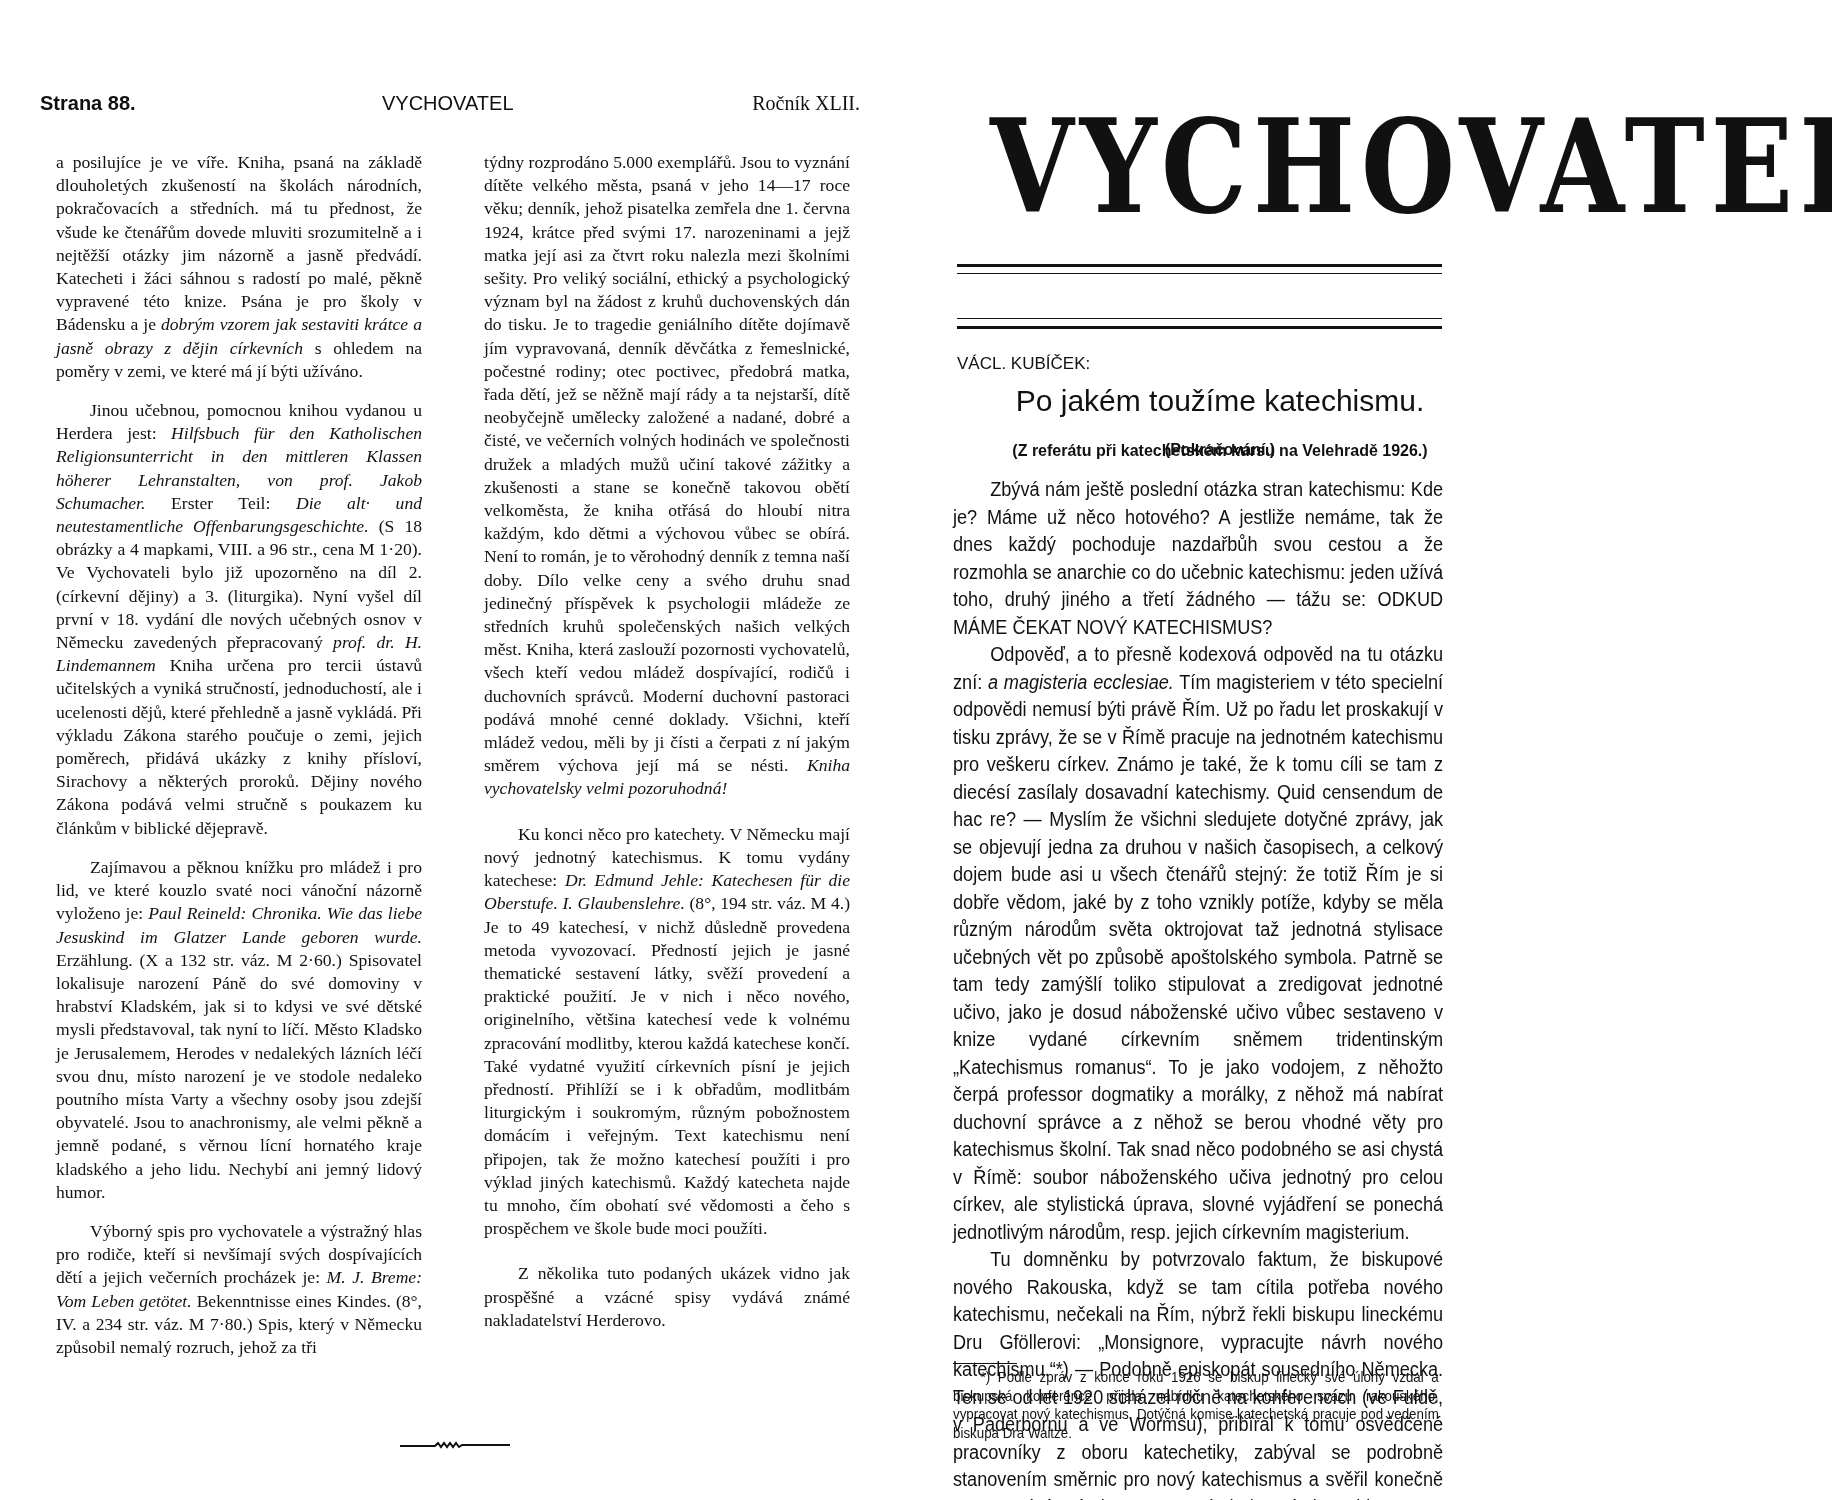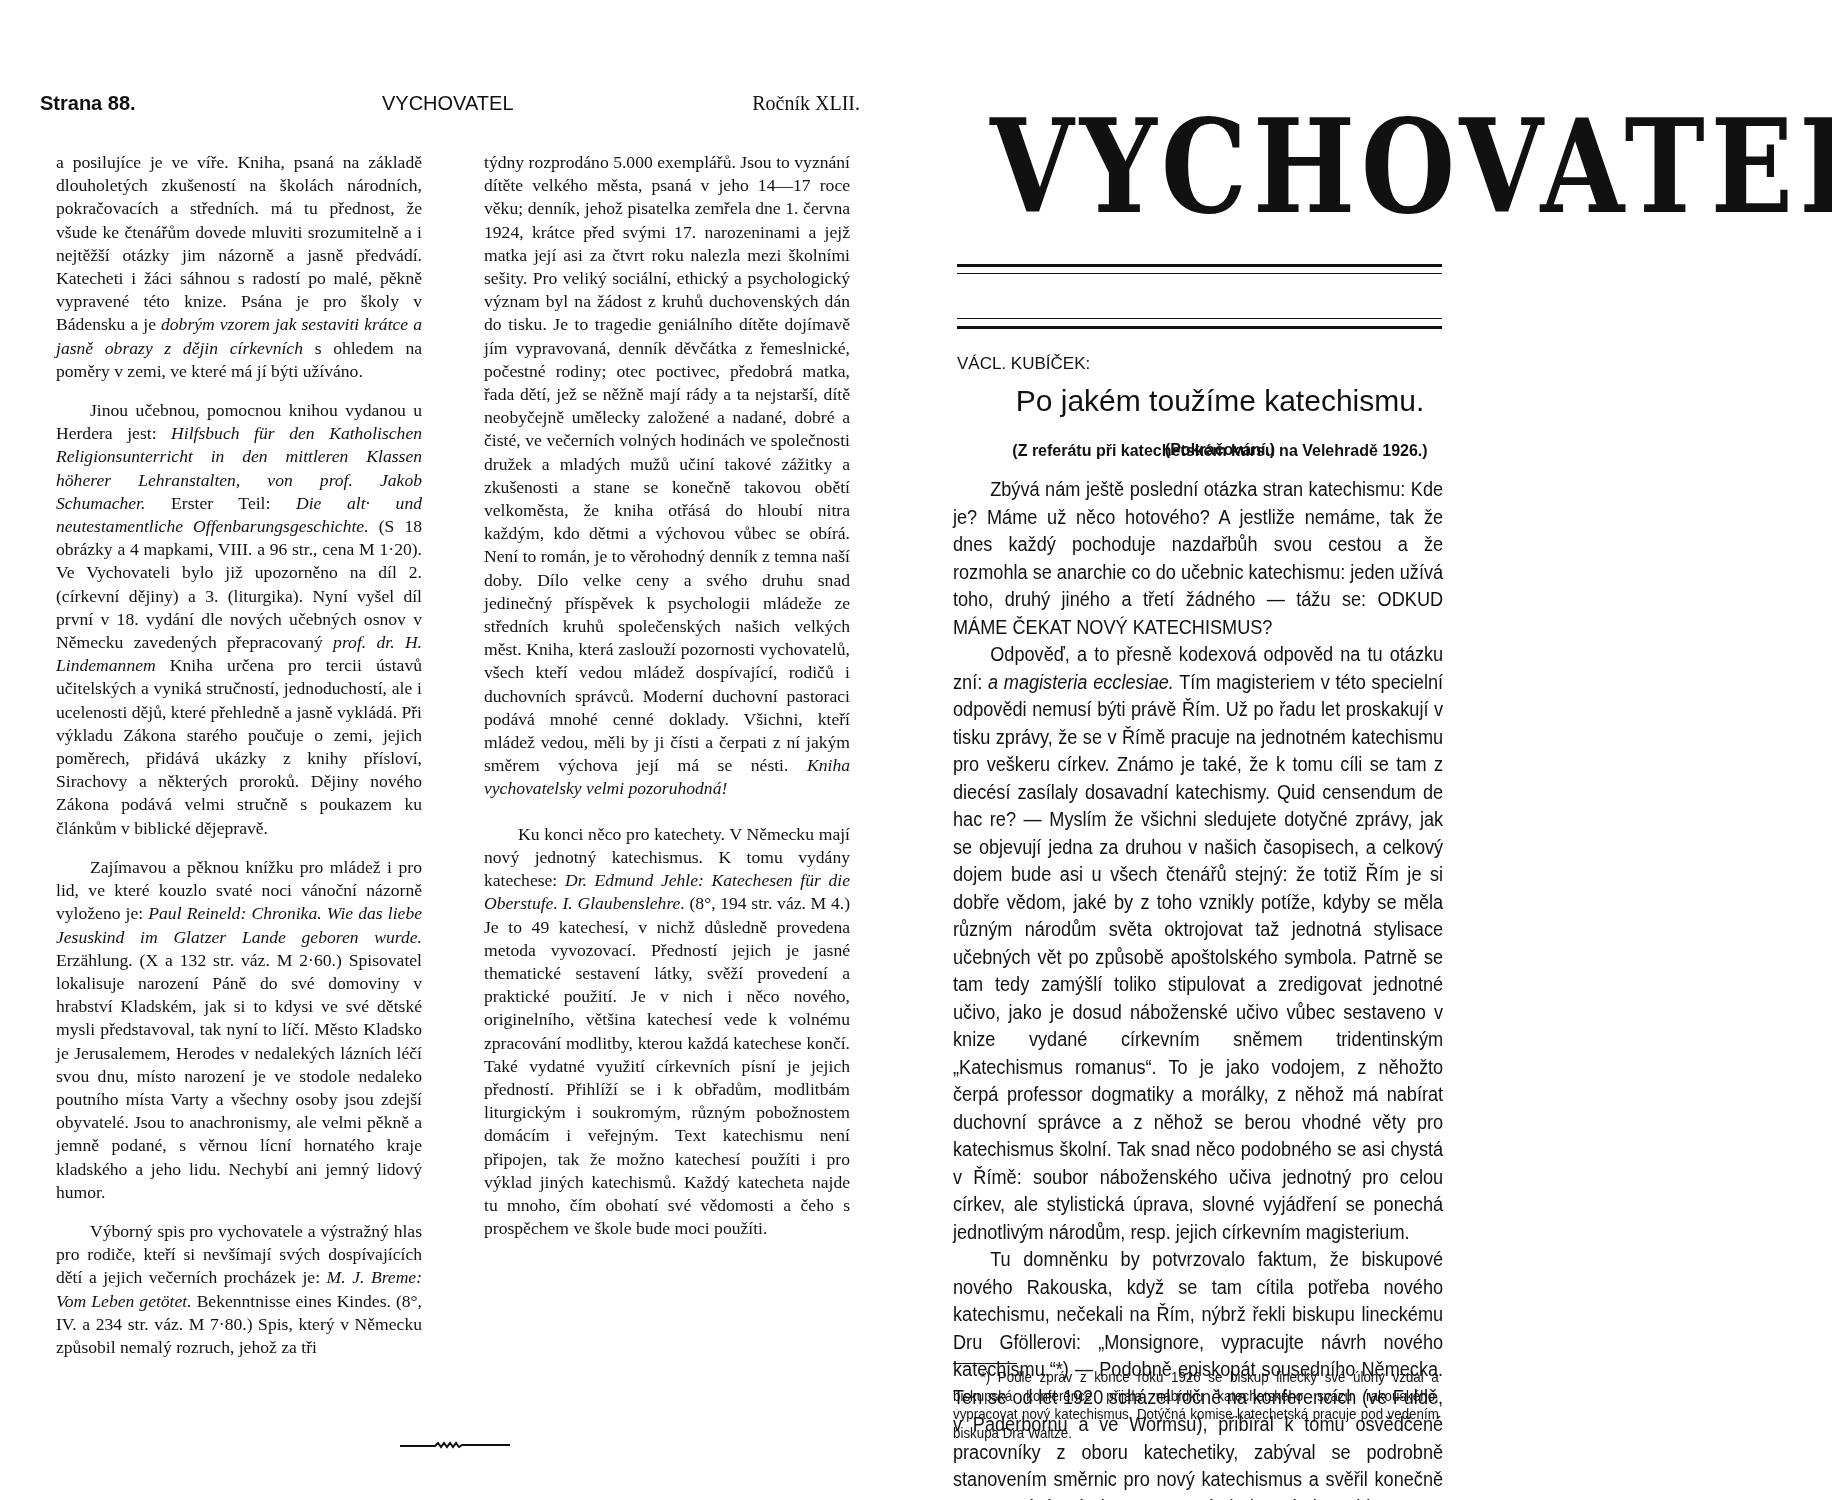--- a/index.html
+++ b/index.html
@@ -59,20 +59,21 @@
   </div>
   <div class="col" id="col-1">
       <p><span>a posilujíce je ve víře. Kniha, psaná na základě dlouholetých zkušeností na školách národních, pokračovacích a středních. má tu přednost, že všude ke čtenářům dovede mluviti srozumitelně a i nejtěžší otázky jim názorně a jasně předvádí. Katecheti i žáci sáhnou s radostí po malé, pěkně vypravené této knize. Psána je pro školy v Bádensku a je </span><i>dobrým vzorem jak sestaviti krátce a jasně obrazy z dějin církevních</i><span> s ohledem na poměry v zemi, ve které má jí býti užíváno.</span></p>
       <p class="indent"><span>Jinou učebnou, pomocnou knihou vydanou u Herdera jest: </span><i>Hilfsbuch für den Katholischen Religionsunterricht in den mittleren Klassen höherer Lehranstalten, von prof. Jakob Schumacher.</i><span> Erster Teil: </span><i>Die alt· und neutestamentliche Offenbarungsgeschichte.</i><span> (S 18 obrázky a 4 mapkami, VIII. a 96 str., cena M 1·20). Ve Vychovateli bylo již upozorněno na díl 2. (církevní dějiny) a 3. (liturgika). Nyní vyšel díl první v 18. vydání dle nových učebných osnov v Německu zavedených přepracovaný </span><i>prof. dr. H. Lindemannem</i><span> Kniha určena pro tercii ústavů učitelských a vyniká stručností, jednoduchostí, ale i ucelenosti dějů, které přehledně a jasně vykládá. Při výkladu Zákona starého poučuje o zemi, jejich poměrech, přidává ukázky z knihy přísloví, Sirachovy a některých proroků. Dějiny nového Zákona podává velmi stručně s poukazem ku článkům v biblické dějepravě.</span></p>
       <p class="indent"><span>Zajímavou a pěknou knížku pro mládež i pro lid, ve které kouzlo svaté noci vánoční názorně vyloženo je: </span><i>Paul Reineld: Chronika. Wie das liebe Jesuskind im Glatzer Lande geboren wurde.</i><span> Erzählung. (X a 132 str. váz. M 2·60.) Spisovatel lokalisuje narození Páně do své domoviny v hrabství Kladském, jak si to kdysi ve své dětské mysli představoval, tak nyní to líčí. Město Kladsko je Jerusalemem, Herodes v nedalekých lázních léčí svou dnu, místo narození je ve stodole nedaleko poutního místa Varty a všechny osoby jsou zdejší obyvatelé. Jsou to anachronismy, ale velmi pěkně a jemně podané, s věrnou lícní hornatého kraje kladského a jeho lidu. Nechybí ani jemný lidový humor.</span></p>
       <p class="indent"><span>Výborný spis pro vychovatele a výstražný hlas pro rodiče, kteří si nevšímají svých dospívajících dětí a jejich večerních procházek je: </span><i>M. J. Breme: Vom Leben getötet.</i><span> Bekenntnisse eines Kindes. (8°, IV. a 234 str. váz. M 7·80.) Spis, který v Německu způsobil nemalý rozruch, jehož za tři</span></p>
     </div>
   <div class="col" id="col-2">
       <p><span>týdny rozprodáno 5.000 exemplářů. Jsou to vyznání dítěte velkého města, psaná v jeho 14—17 roce věku; denník, jehož pisatelka zemřela dne 1. června 1924, krátce před svými 17. narozeninami a jejž matka její asi za čtvrt roku nalezla mezi školními sešity. Pro veliký sociální, ethický a psychologický význam byl na žádost z kruhů duchovenských dán do tisku. Je to tragedie geniálního dítěte dojímavě jím vypravovaná, denník děvčátka z řemeslnické, počestné rodiny; otec poctivec, předobrá matka, řada dětí, jež se něžně mají rády a ta nejstarší, dítě neobyčejně umělecky založené a nadané, dobré a čisté, ve večerních volných hodinách ve společnosti družek a mladých mužů učiní takové zážitky a zkušenosti a stane se konečně takovou obětí velkoměsta, že kniha otřásá do hloubí nitra každým, kdo dětmi a výchovou vůbec se obírá. Není to román, je to věrohodný denník z temna naší doby. Dílo velke ceny a svého druhu snad jedinečný příspěvek k psychologii mládeže ze středních kruhů společenských našich velkých měst. Kniha, která zaslouží pozornosti vychovatelů, všech kteří vedou mládež dospívající, rodičů i duchovních správců. Moderní duchovní pastoraci podává mnohé cenné doklady. Všichni, kteří mládež vedou, měli by ji čísti a čerpati z ní jakým směrem výchova její má se nésti. </span><i>Kniha vychovatelsky velmi pozoruhodná!</i></p>
       <p class="indent gap"><span>Ku konci něco pro katechety. V Německu mají nový jednotný katechismus. K tomu vydány katechese: </span><i>Dr. Edmund Jehle: Katechesen für die Oberstufe. I. Glaubenslehre.</i><span> (8°, 194 str. váz. M 4.) Je to 49 katechesí, v nichž důsledně provedena metoda vyvozovací. Předností jejich je jasné thematické sestavení látky, svěží provedení a praktické použití. Je v nich i něco nového, originelního, většina katechesí vede k volnému zpracování modlitby, kterou každá katechese končí. Také vydatné využití církevních písní je jejich předností. Přihlíží se i k obřadům, modlitbám liturgickým i soukromým, různým pobožnostem domácím i veřejným. Text katechismu není připojen, tak že možno katechesí použíti i pro výklad jiných katechismů. Každý katecheta najde tu mnoho, čím obohatí své vědomosti a čeho s prospěchem ve škole bude moci použíti.</span></p>
+      <p class="indent gap"><span>Z několika tuto podaných ukázek vidno jak prospěšné a vzácné spisy vydává známé nakladatelství Herderovo.</span></p>
     </div>
   <svg class="end-ornament" viewBox="0 0 110 10">
     <path d="M0 6 H35 L38 3 L41 7 L44 3 L47 7 L50 3 L53 7 L56 3 L59 7 L62 5 H110" stroke="#111" stroke-width="2" fill="none"></path>
   </svg>
 </div>
 
 <div class="page" id="right-page">
   <div class="masthead">VYCHOVATEL.</div>
   <div class="rule" style="top:264px;height:3px;"></div>
   <div class="rule" style="top:273px;height:1px;"></div>

